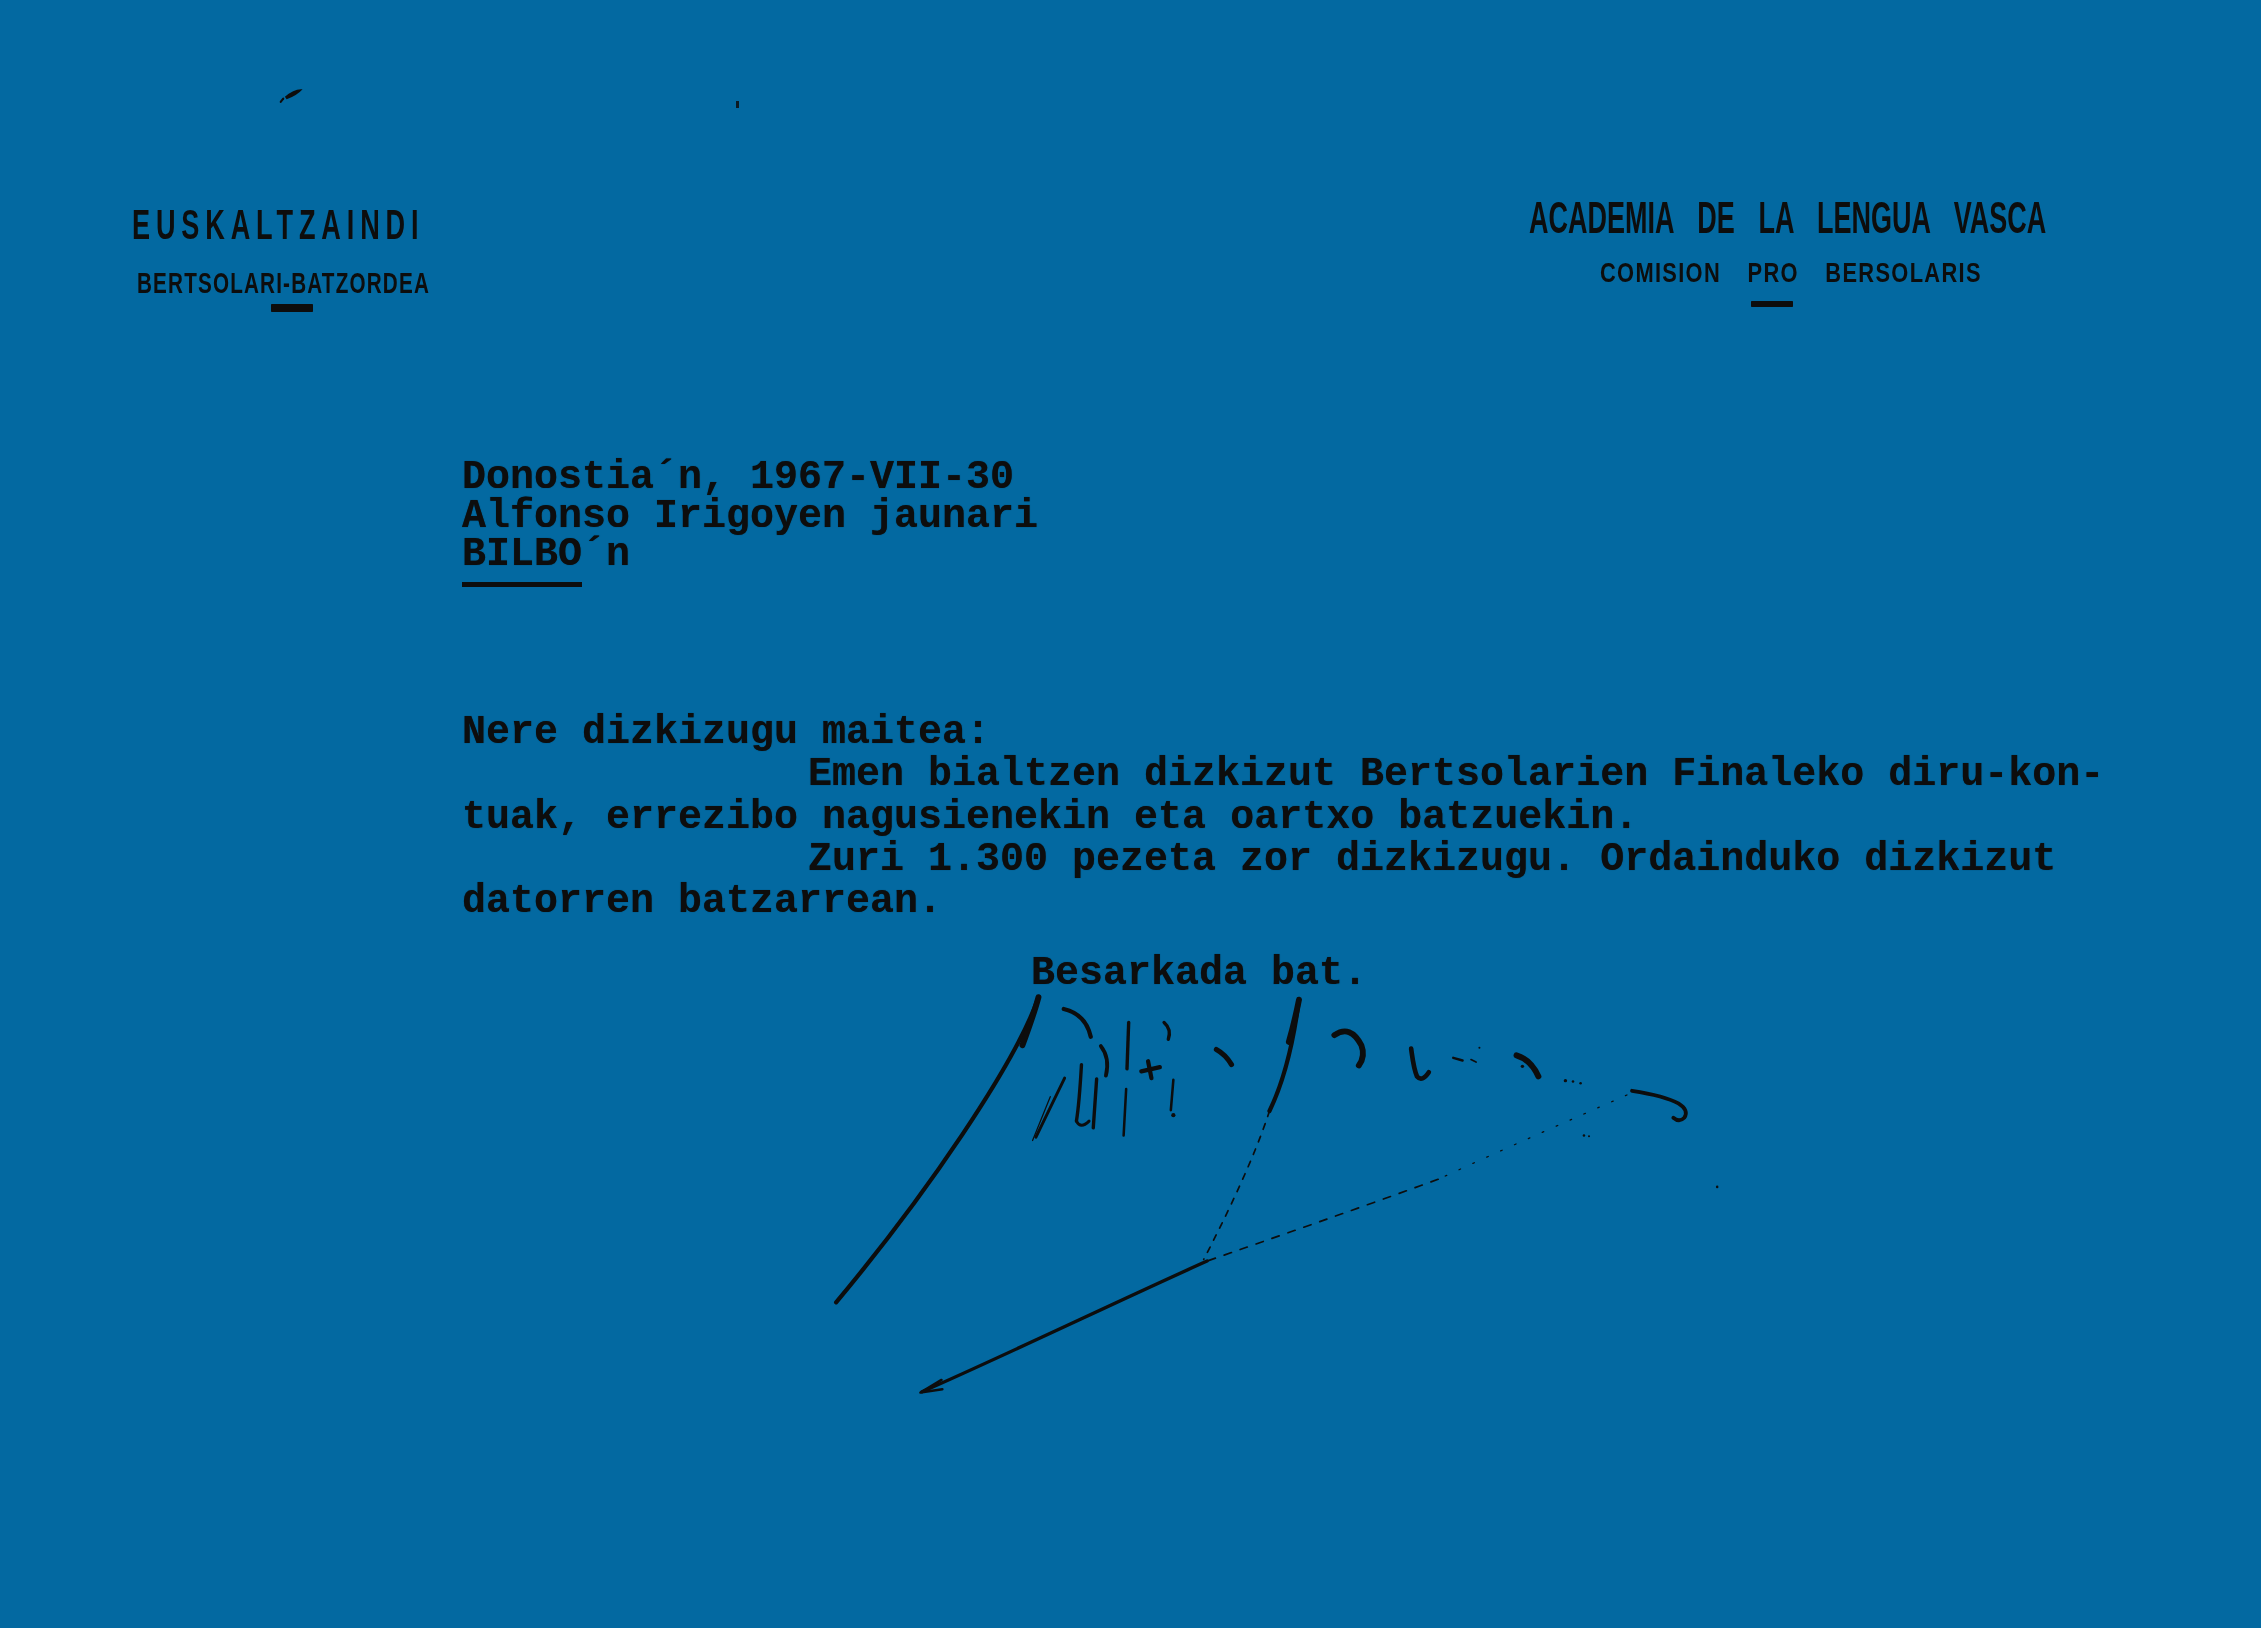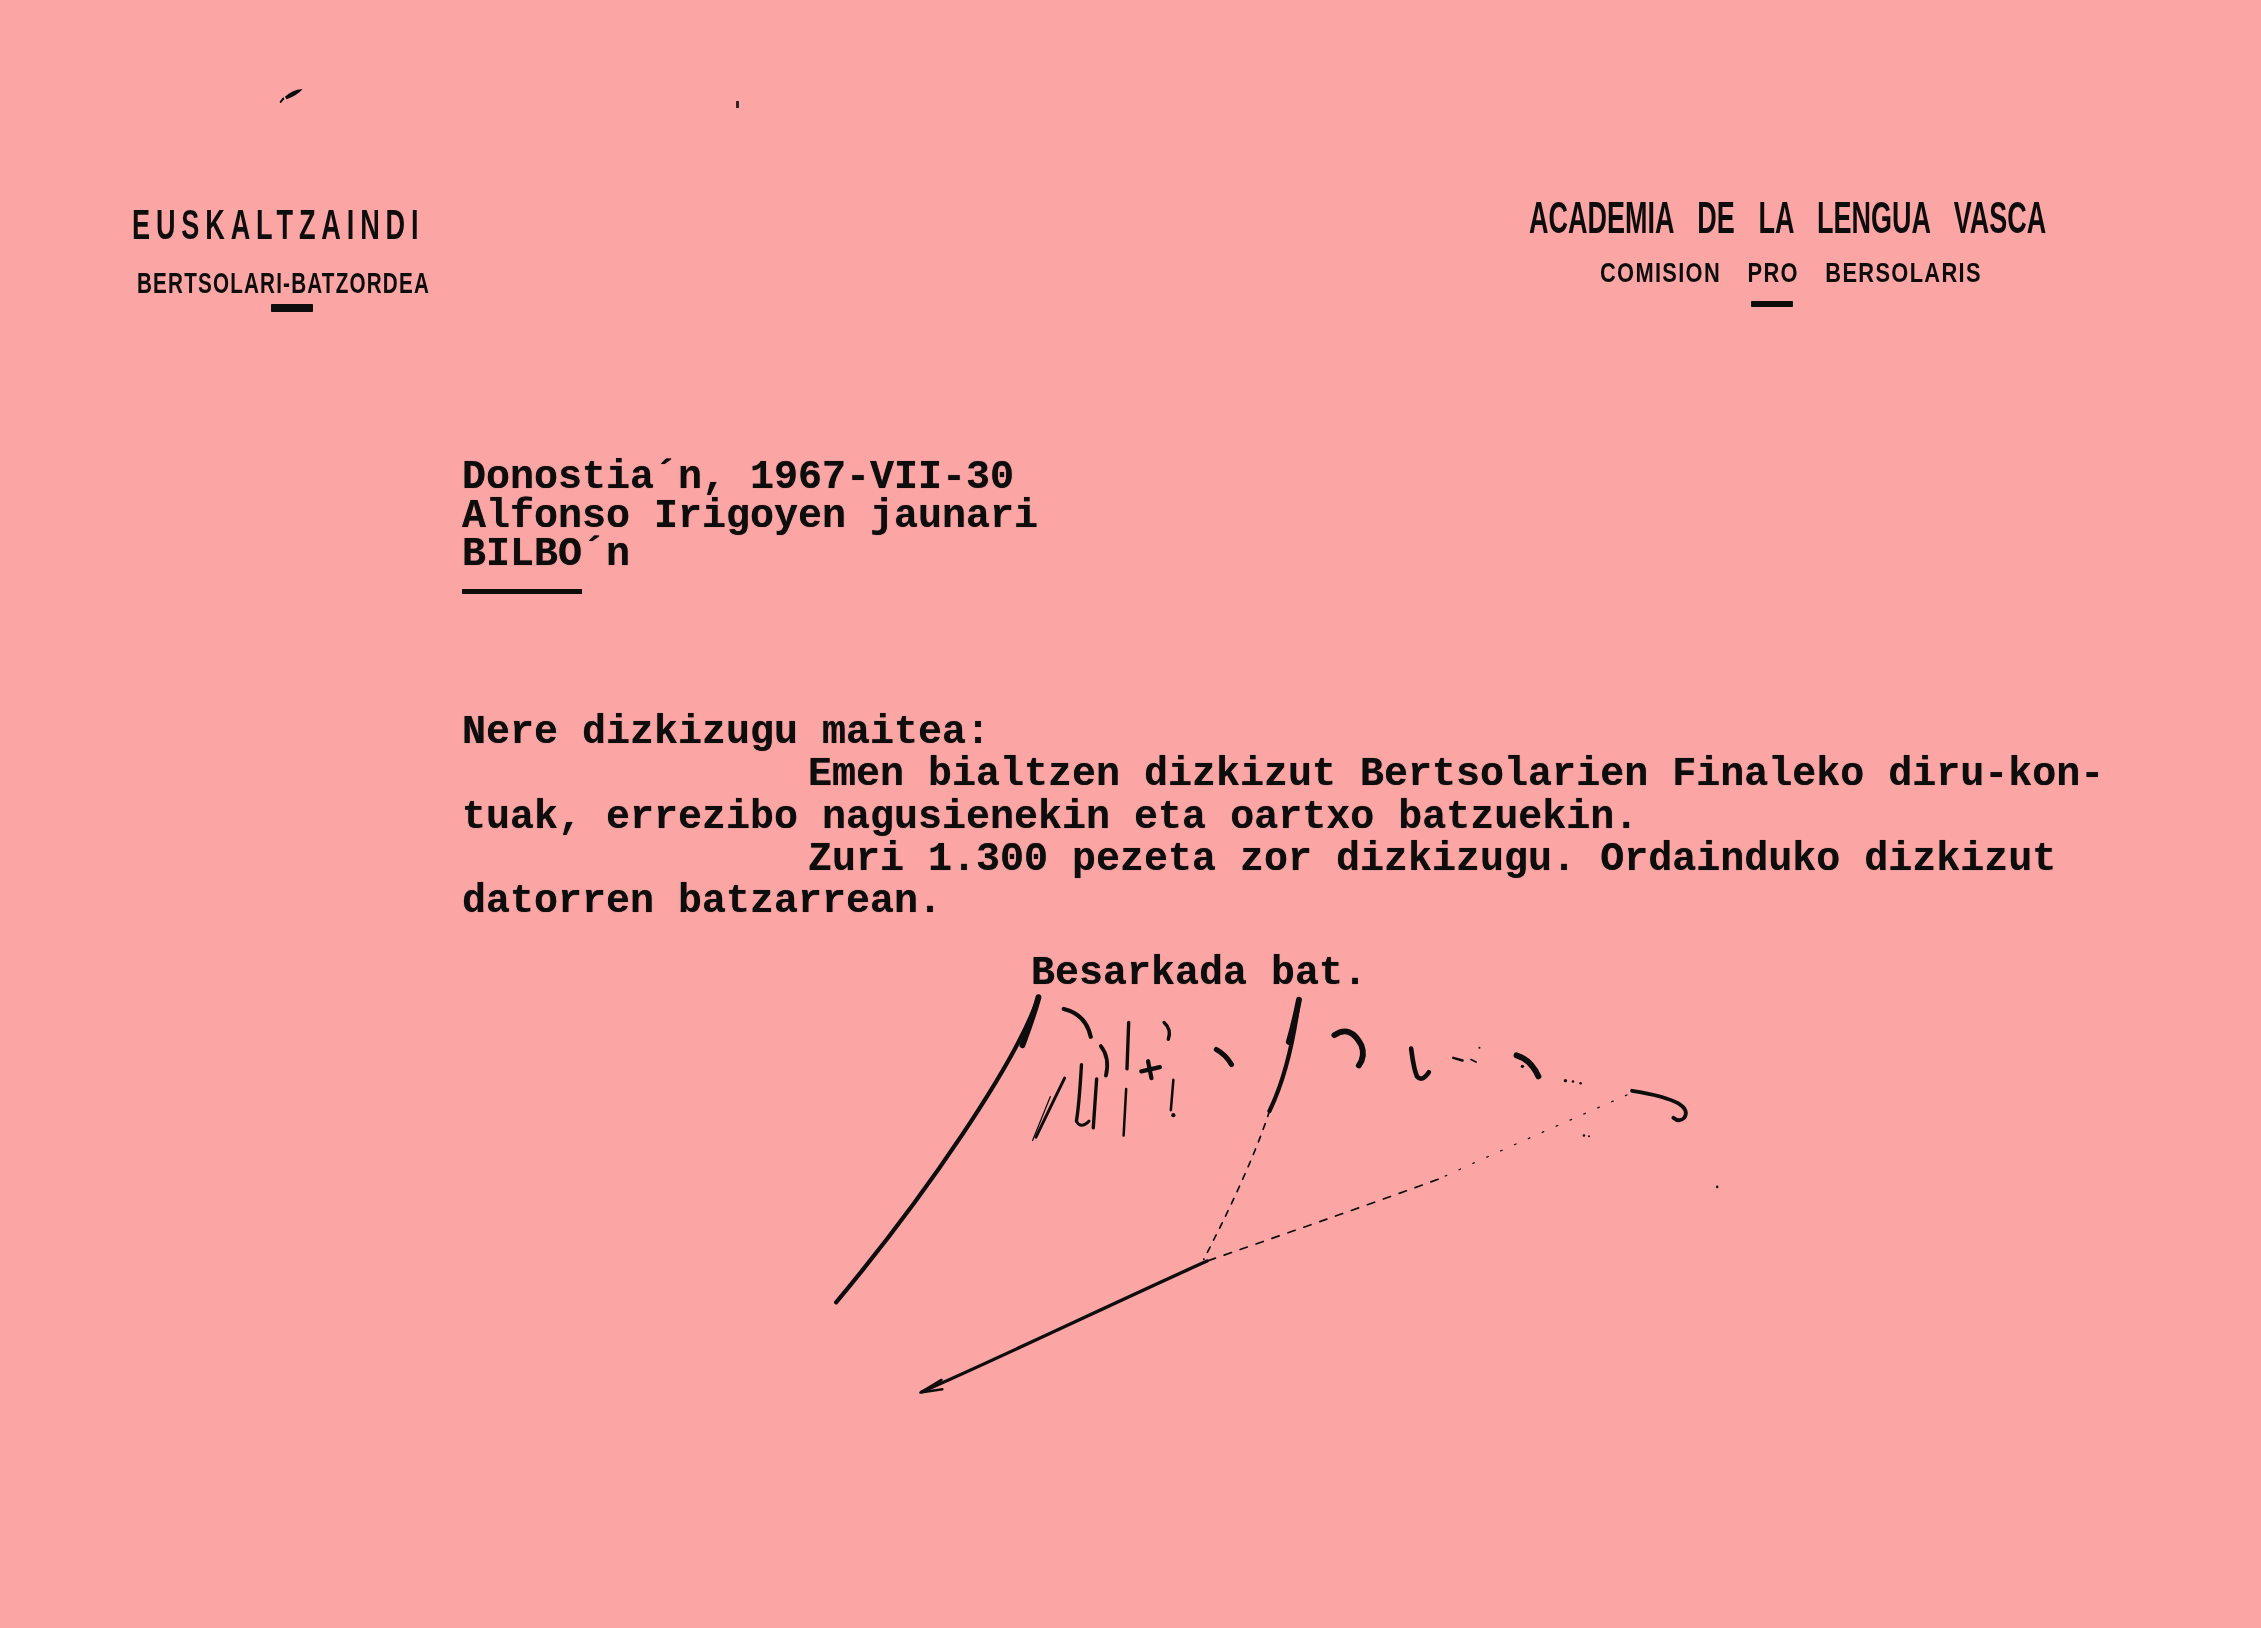--- a/index.html
+++ b/index.html
@@ -1,19 +1,19 @@
 <!DOCTYPE html>
 <html style="font-size:13.5px"><head>
 <meta charset="utf-8">
 <style>
   html,body{margin:0;padding:0;background:#e8e8e8;}
   .page{
     position:relative;
     width:2261px;height:1629px;
-    background:#fca5a5;
+    background:#0369a1;
     overflow:hidden;
     font-family:"Liberation Sans",sans-serif;
     color:#0d0d0d;
   }
   
   .lh{
     position:absolute;
     font-weight:700;
     white-space:nowrap;
     line-height:1;
@@ -45,21 +45,21 @@
   .tw-city      {left:462px;top:535px;}
   .tw-salutation{left:462px;top:713px;}
   .tw-body2     {left:808px;top:755px;}
   .tw-body3     {left:462px;top:798px;}
   .tw-body4     {left:808px;top:840px;text-align:center;}
   .tw-body5     {left:462px;top:882px;}
   .tw-closing   {left:1031px;top:918px;margin-top:36px;}
   .u-city{
     display:inline-block;
     border-bottom:5.9px solid #0d0d0d;
-    padding-bottom:14px;
+    padding-bottom:7px;
   }
   
   .sig-svg{position:absolute;left:826px;top:986px;}
   .mark-svg{position:absolute;left:274px;top:80px;}
   .speck{position:absolute;left:736px;top:101px;width:3.4px;height:6.7px;background:#0d0d0d;opacity:.85;}
 </style>
 </head>
 <body>
 
 <div class="page">

